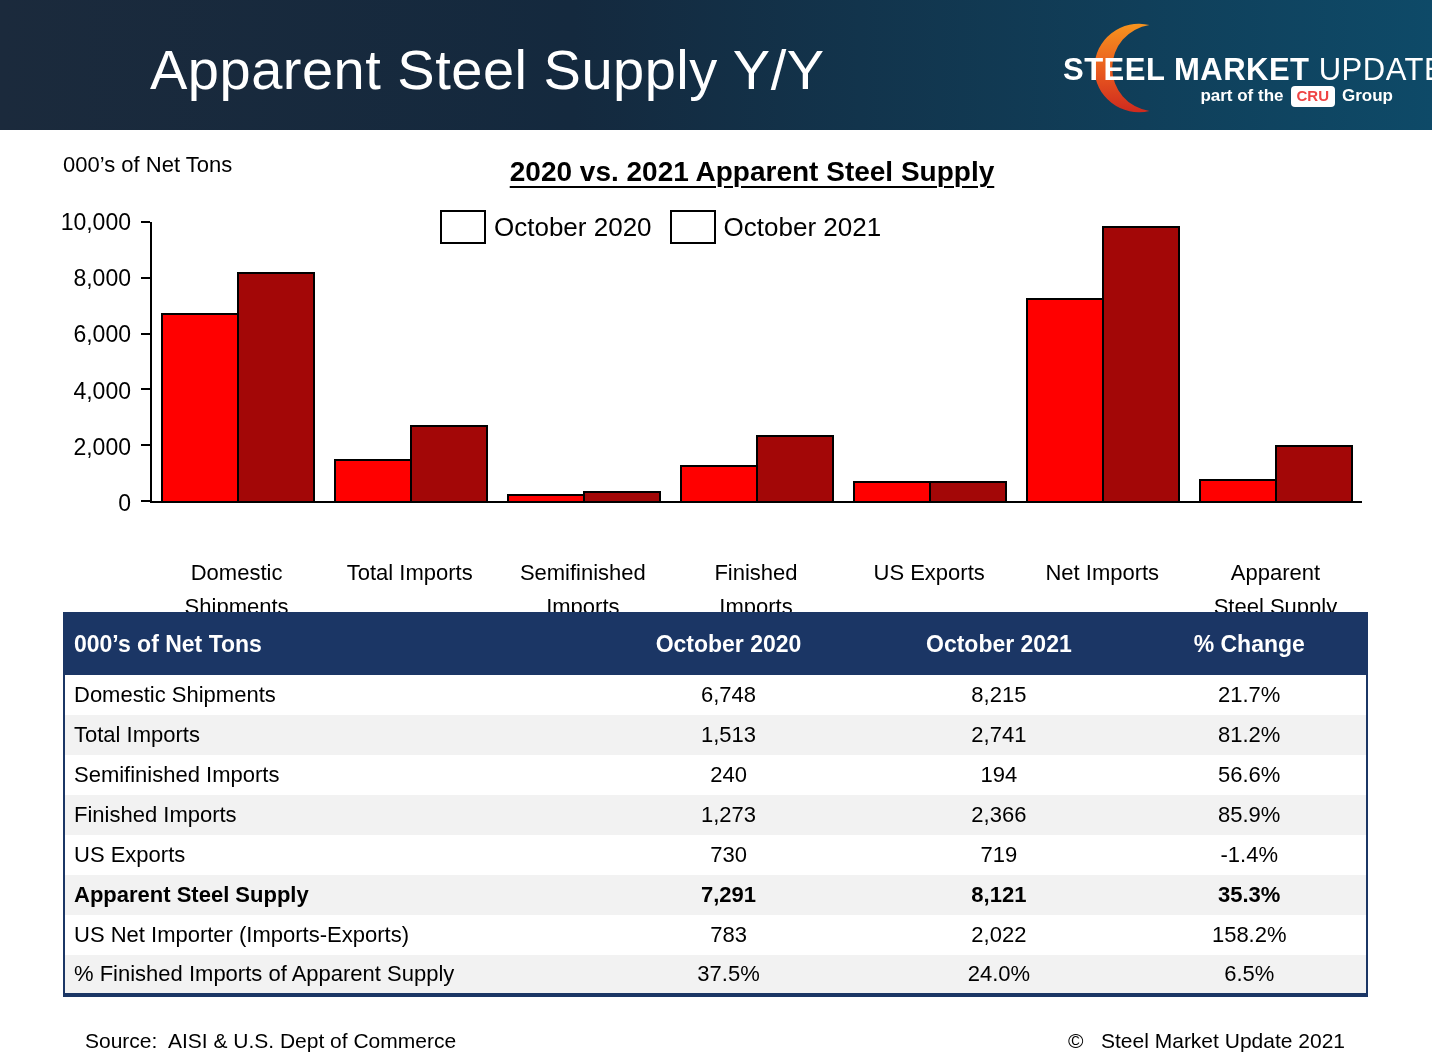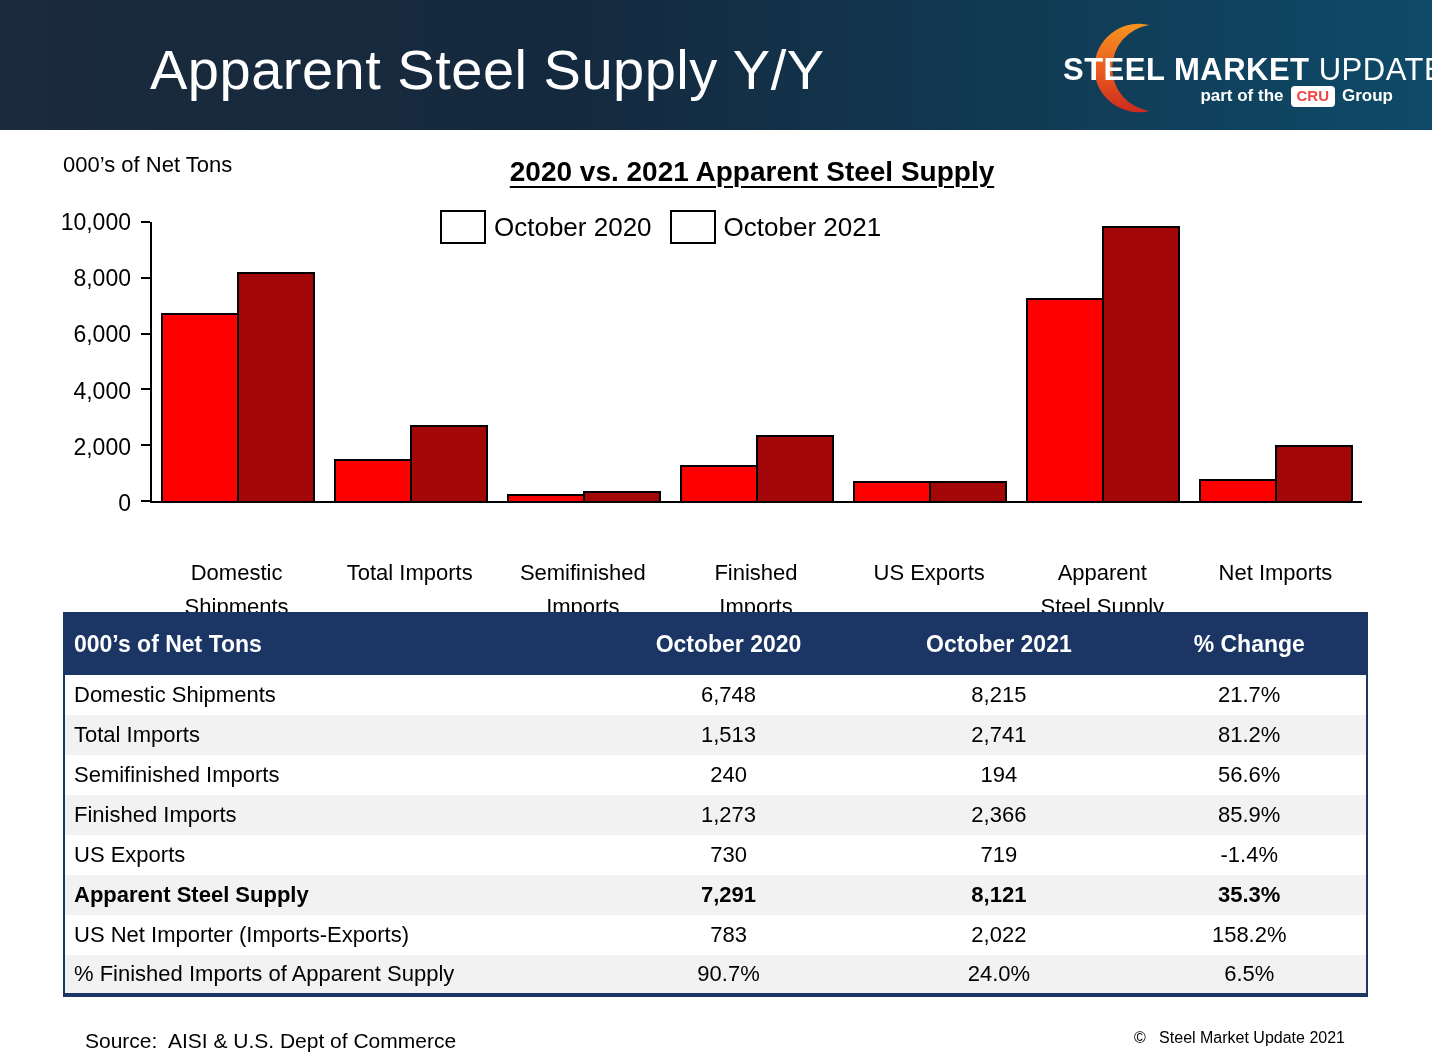--- a/index.html
+++ b/index.html
@@ -88,21 +88,21 @@
     background:#1b3665; color:#fff; font-weight:bold; font-size:23px;
     height:62px; text-align:center;
   }
   .data-table thead th.label-cell { text-align:left; padding-left:9px; }
   .data-table td { height:40px; text-align:center; }
   .data-table td.label-cell { text-align:left; padding-left:9px; }
   .data-table tr.alt { background:#f2f2f2; }
   .data-table tr.bold { font-weight:bold; }
   
   .footer-source { position:absolute; left:85px; top:1029px; font-size:21px; }
-  .footer-copy  { position:absolute; right:87px; top:1029px; font-size:16px; }
+  .footer-copy  { position:absolute; right:87px; top:1029px; font-size:21px; }
 </style>
 </head>
 <body>
 
 <div class="slide">
 
   <div class="header">
     <div class="header-title">Apparent Steel Supply Y/Y</div>
     <div class="logo">
       <svg class="logo-crescent" viewBox="0 0 100 104" aria-hidden="true">
@@ -186,23 +186,23 @@
       </div>
     <div class="x-axis-labels">
         <div class="x-label">Domestic
 Shipments</div>
         <div class="x-label">Total Imports</div>
         <div class="x-label">Semifinished
 Imports</div>
         <div class="x-label">Finished
 Imports</div>
         <div class="x-label">US Exports</div>
+        <div class="x-label">Net Imports</div>
         <div class="x-label">Apparent
 Steel Supply</div>
-        <div class="x-label">Net Imports</div>
       </div>
   </div>
 
   <table class="data-table">
     <colgroup>
       <col style="width:40.5%">
         <col style="width:21%">
         <col style="width:20.5%">
         <col style="width:18%">
     </colgroup>
@@ -252,21 +252,21 @@
           <td>35.3%</td>
         </tr>
         <tr class="">
           <td class="label-cell">US Net Importer (Imports-Exports)</td>
           <td>783</td>
           <td>2,022</td>
           <td>158.2%</td>
         </tr>
         <tr class="alt">
           <td class="label-cell">% Finished Imports of Apparent Supply</td>
-          <td>90.7%</td>
+          <td>37.5%</td>
           <td>24.0%</td>
           <td>6.5%</td>
         </tr>
       </tbody>
   </table>
 
   <div class="footer-source">Source:&nbsp; AISI &amp; U.S. Dept of Commerce</div>
   <div class="footer-copy">©&nbsp;&nbsp; Steel Market Update 2021</div>
 
 </div>

